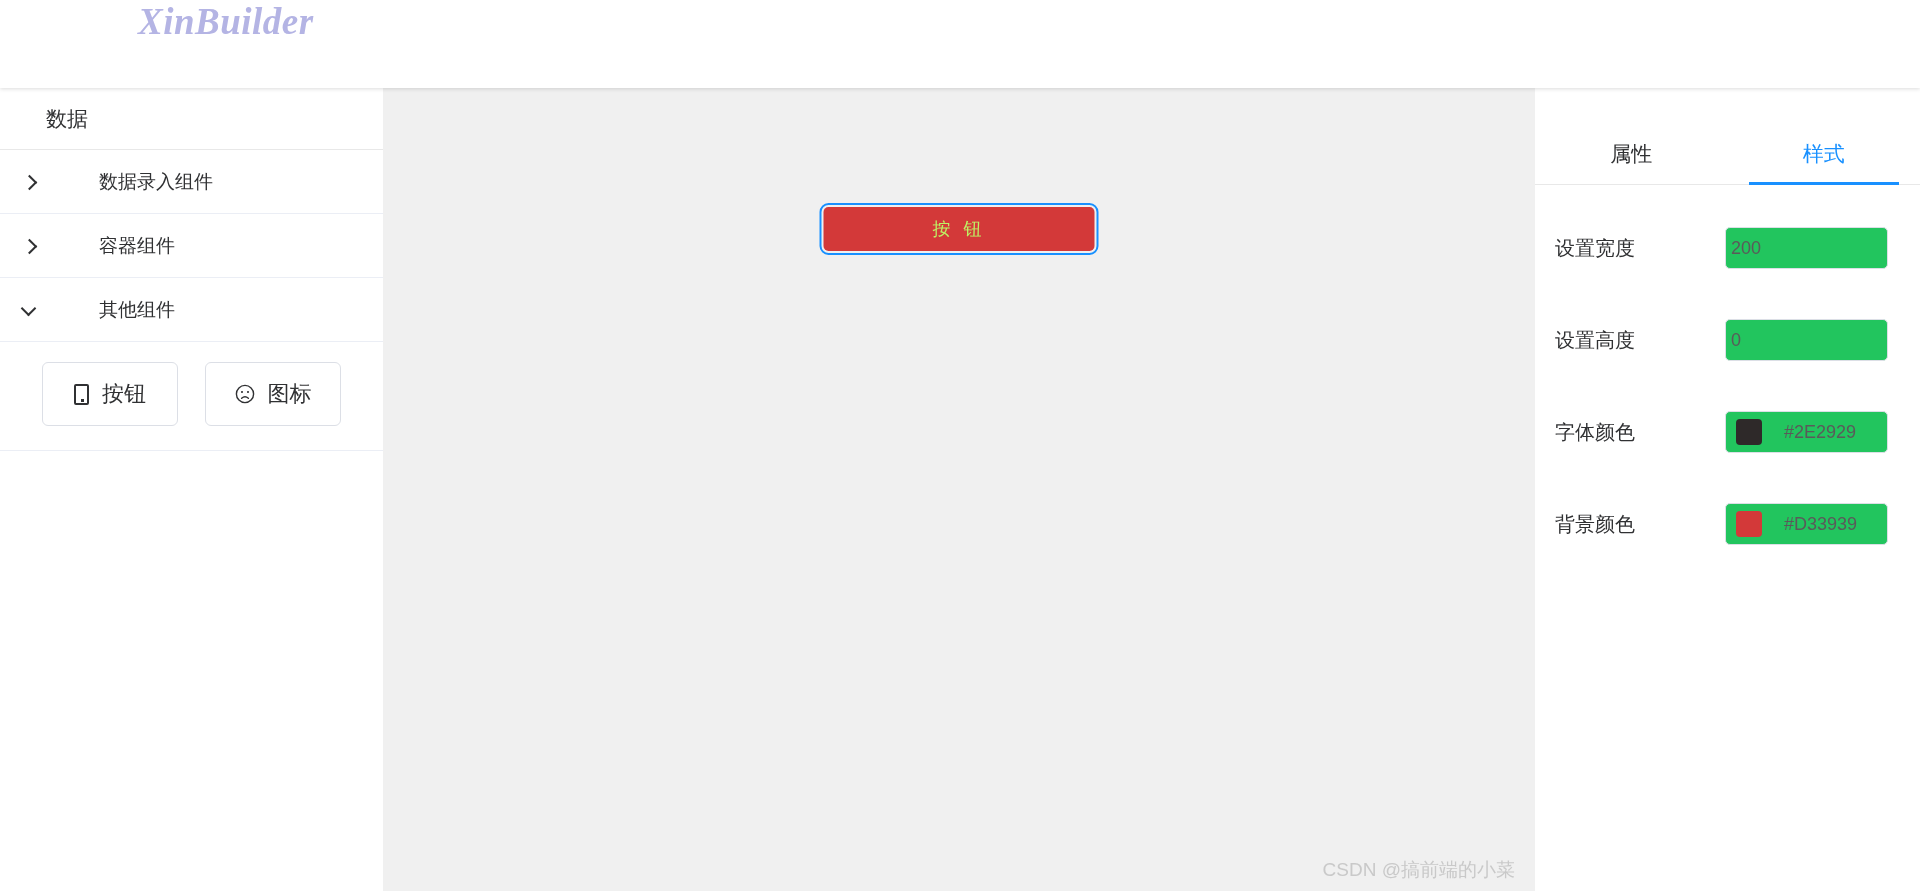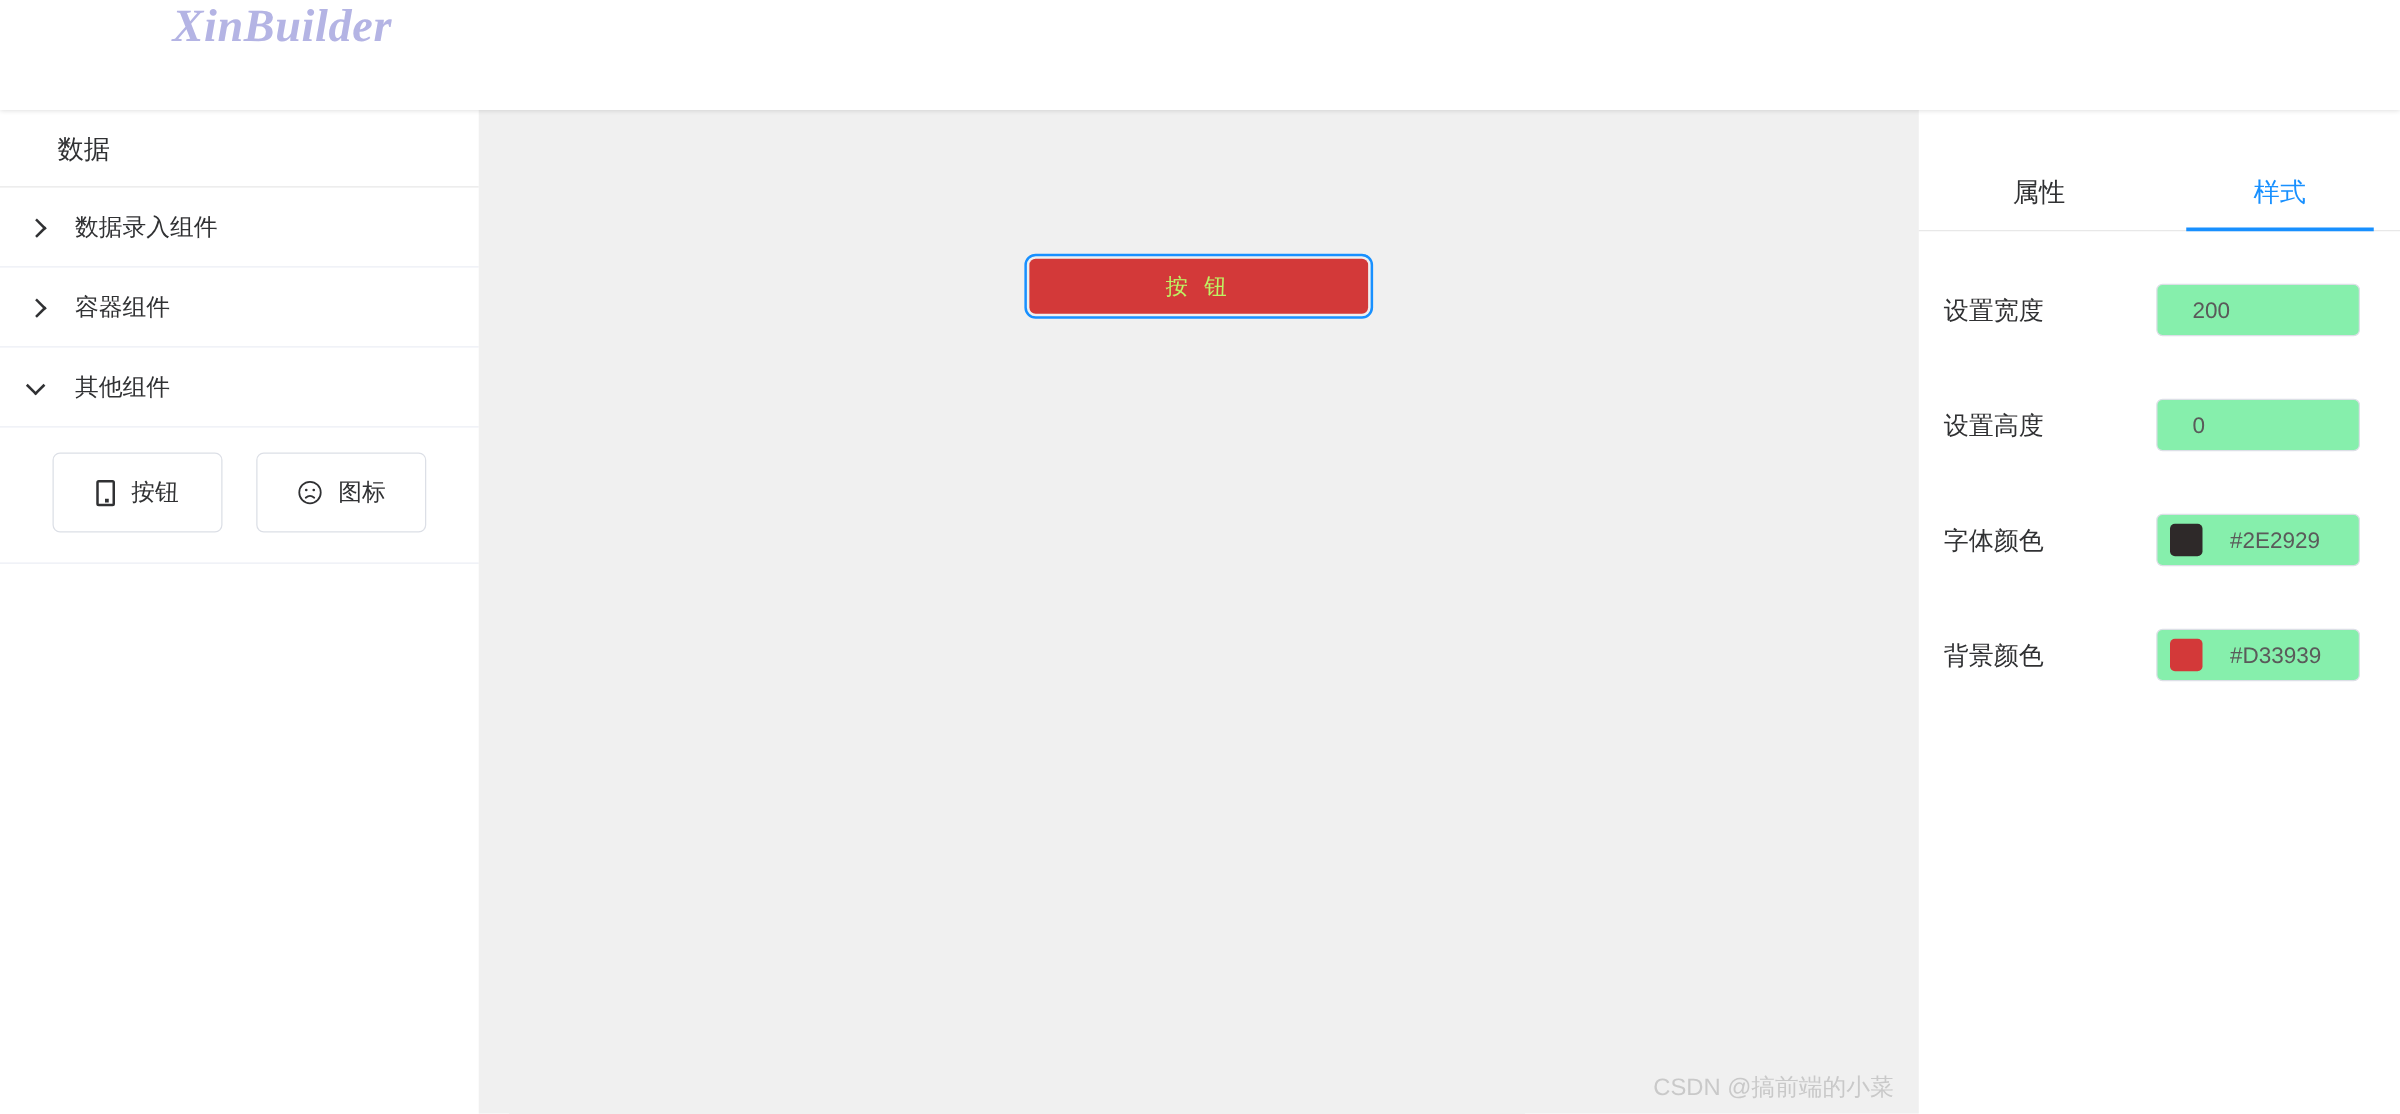--- a/index.html
+++ b/index.html
@@ -87,20 +87,21 @@
 
   .accordion { display: flex; flex-direction: column; }
   .acc-item {
     height: 64px;
     display: flex;
     align-items: center;
     padding-left: 22px;
     border-bottom: 1px solid #ebeef5;
     cursor: pointer;
     user-select: none;
+    gap: 39px;
   }
   .acc-label {
     font-size: 19px;
     color: #303133;
     margin-left: 22px;
   }
   .chev {
     width: 16px; height: 16px;
     display: inline-block;
     position: relative;
@@ -132,21 +133,21 @@
     border: 1px solid #dcdfe6;
     border-radius: 6px;
     background: #ffffff;
     display: flex;
     align-items: center;
     justify-content: center;
     gap: 13px;
     cursor: grab;
     user-select: none;
   }
-  .comp-card-label { font-size: 19px; color: #303133; }
+  .comp-card-label { font-size: 22px; color: #303133; }
 
   .icon-phone {
     width: 15px; height: 21px;
     border: 2px solid #303133;
     border-radius: 2px;
     position: relative;
     flex: 0 0 15px;
   }
   .icon-phone::after {
     content: "";
@@ -227,24 +228,24 @@
     width: 170px;
     flex: 0 0 170px;
     font-size: 20px;
     color: #303133;
   }
   .field {
     width: 163px;
     height: 42px;
     border: 1px solid #dcdfe6;
     border-radius: 5px;
-    background: #86efac;
-    display: flex;
-    align-items: center;
-    padding: 0 28px;
+    background: #22c55e;
+    display: flex;
+    align-items: center;
+    padding: 0 5px;
     font-size: 18px;
     color: #5a5a5a;
     cursor: text;
   }
   .field.color { gap: 22px; padding-left: 10px; }
   .swatch {
     width: 26px; height: 26px;
     border-radius: 4px;
     flex: 0 0 26px;
   }

